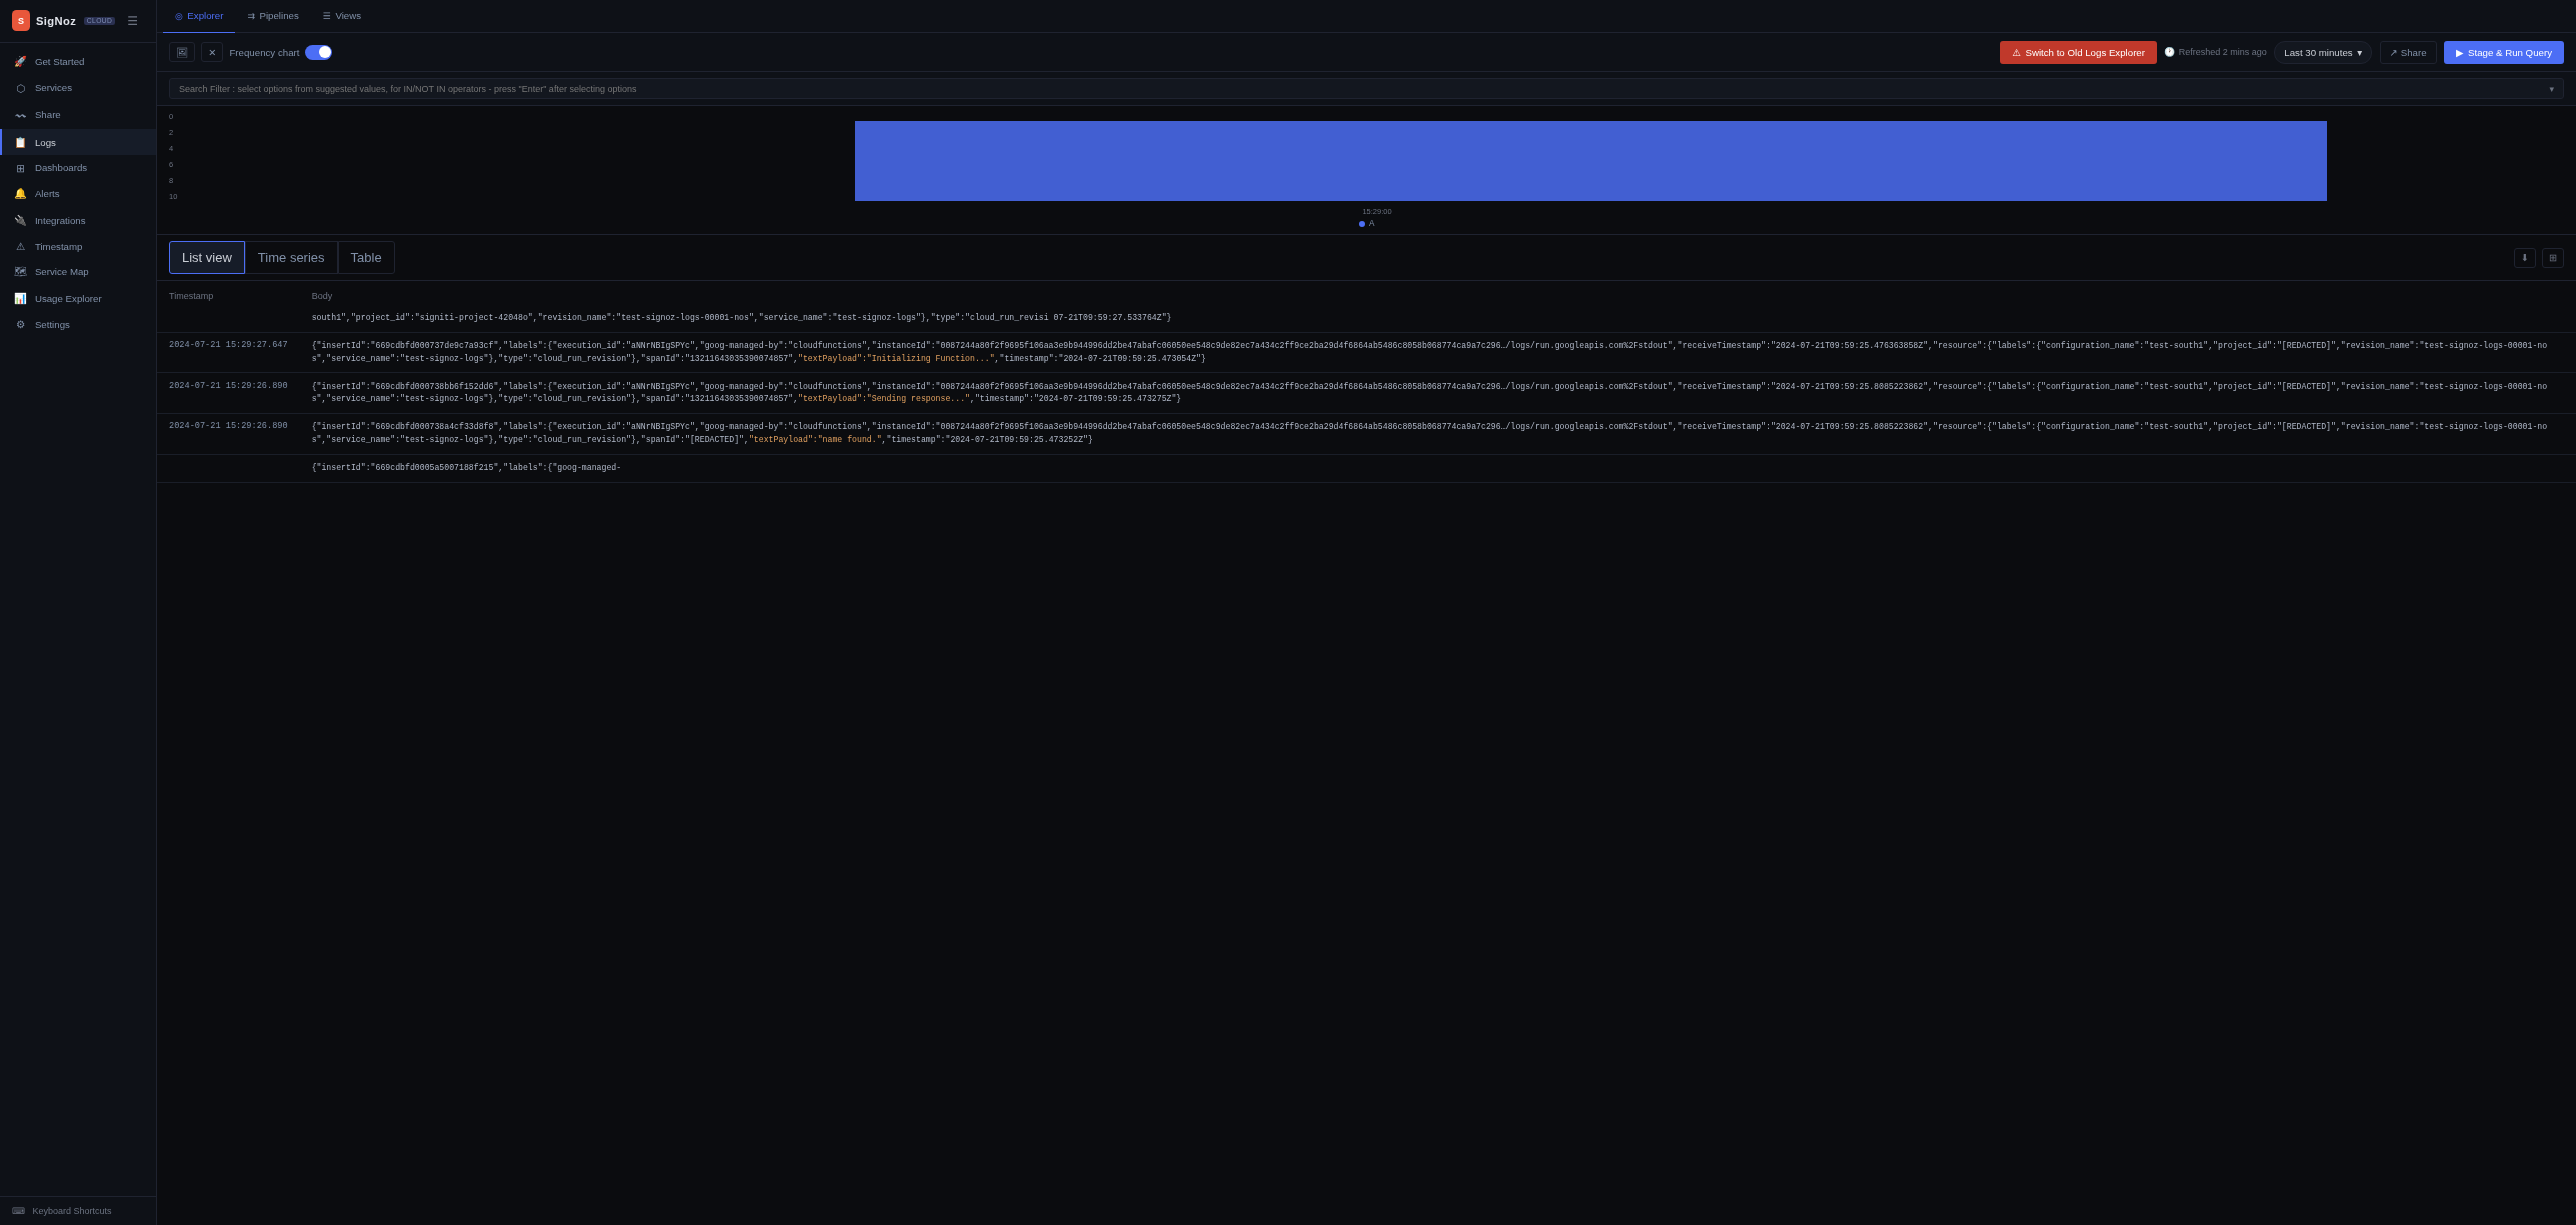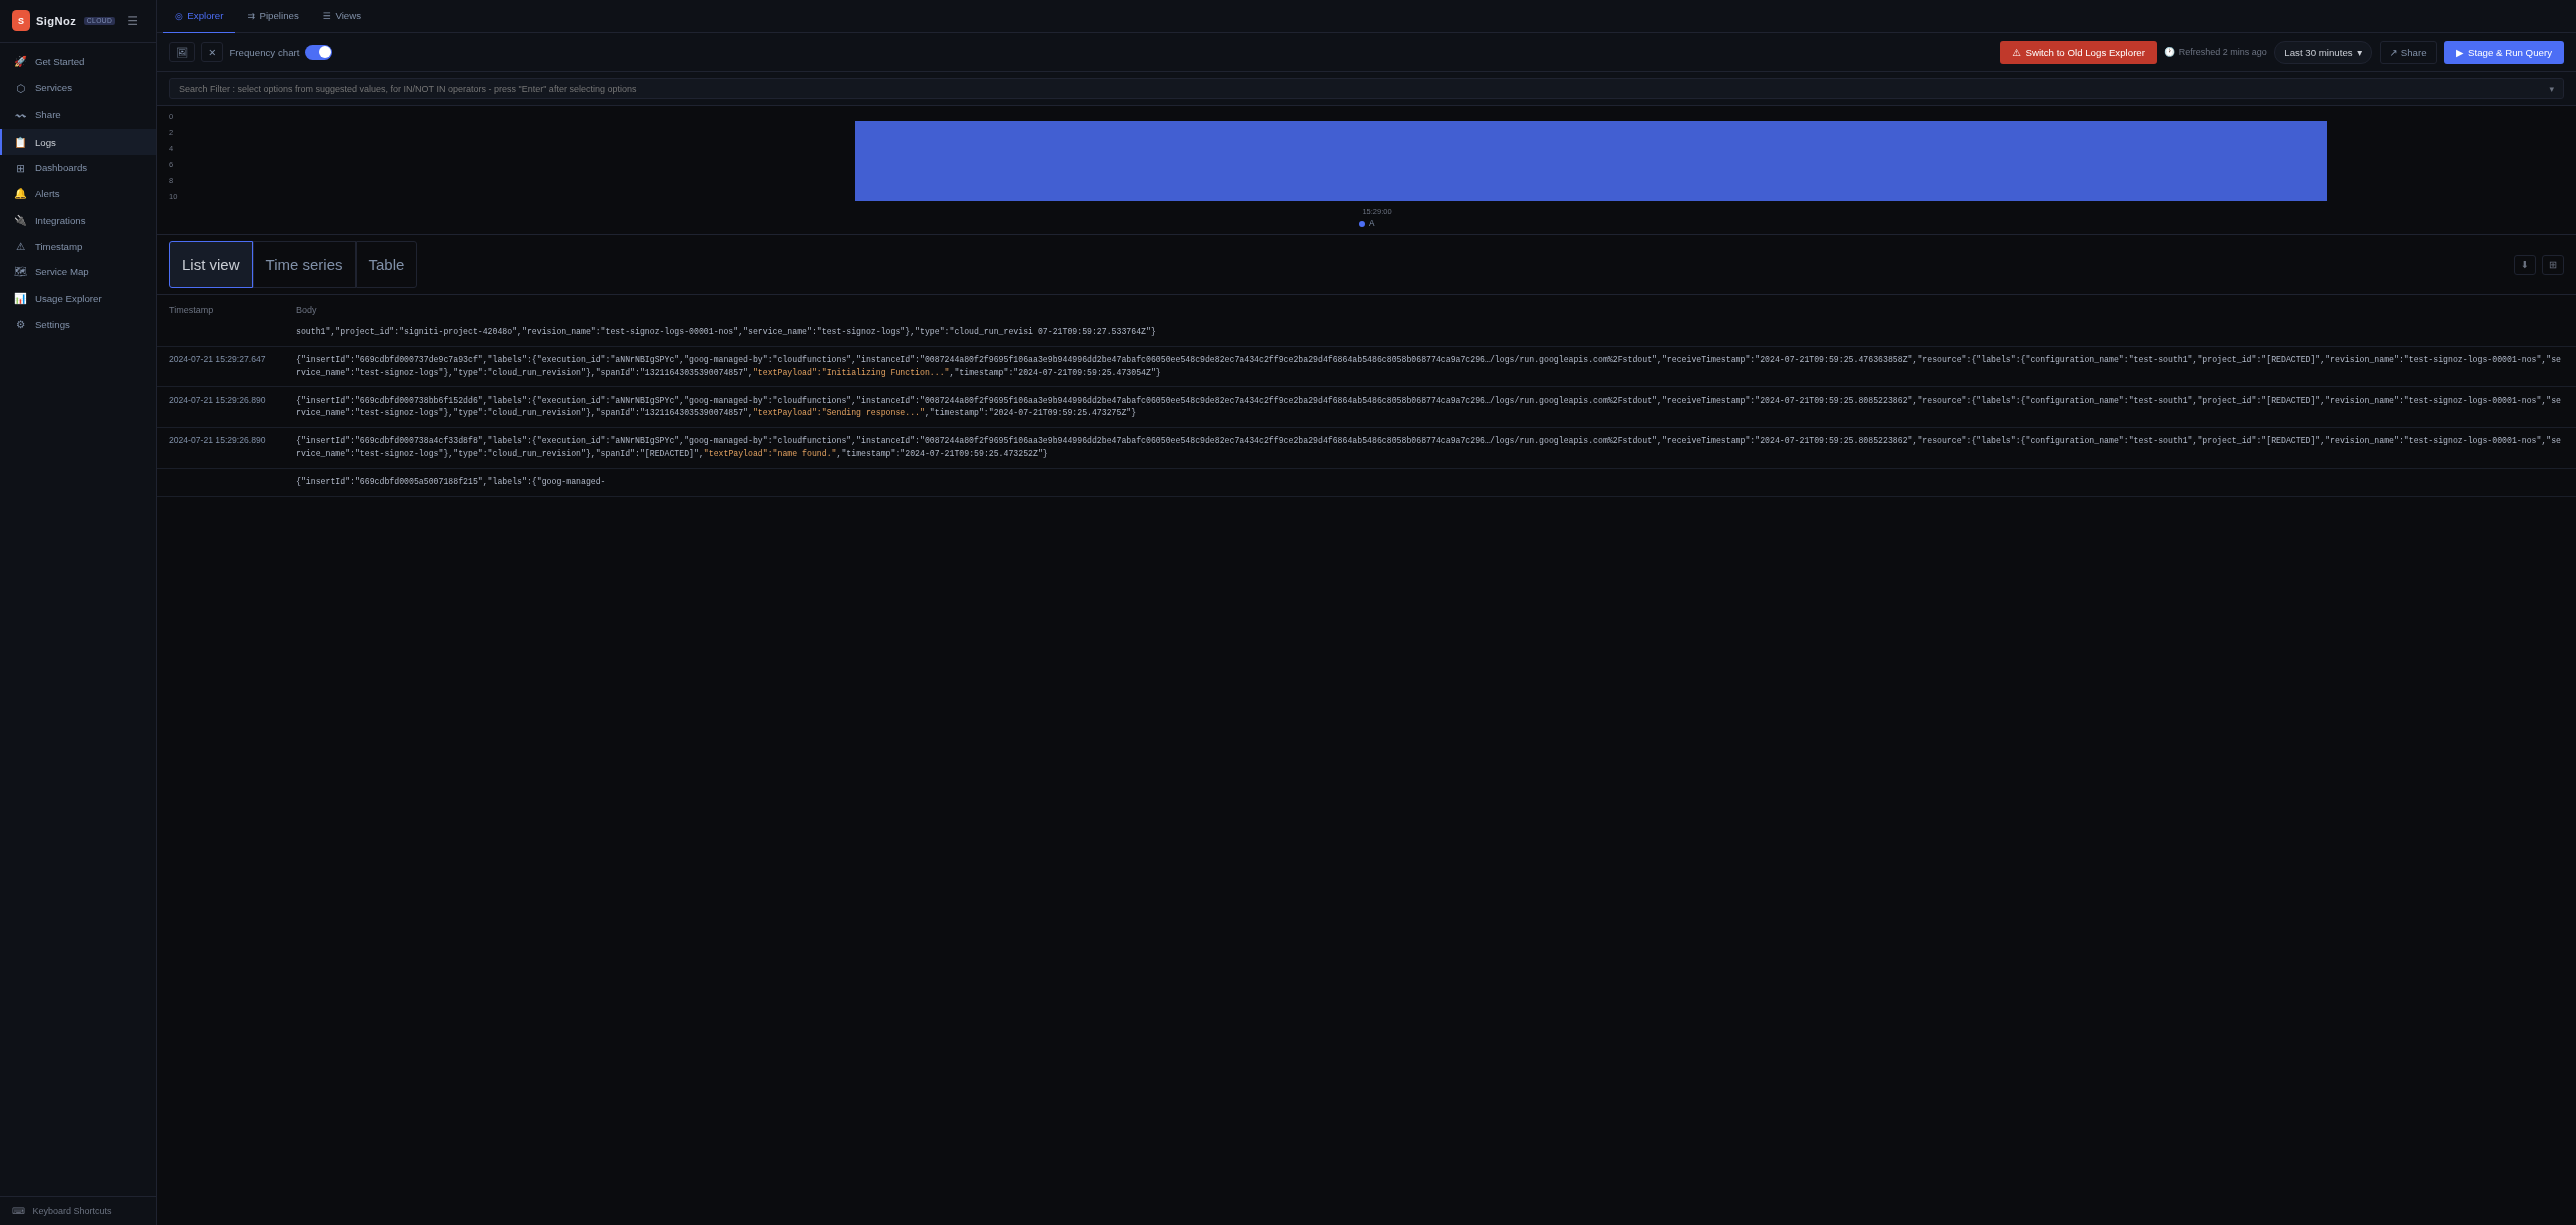--- a/index.html
+++ b/index.html
@@ -163,43 +163,43 @@
     }
     .legend-dot { width: 6px; height: 6px; border-radius: 50%; background: #4c6ef5; }
 
     
     .list-controls {
       display: flex; align-items: center; justify-content: space-between;
       padding: 6px 12px; border-bottom: 0.7px solid #1f2330; background: #0b0c0f;
     }
     .view-tabs { display: flex; gap: 0; }
     .view-tab {
-      padding: 14px 12px; border: 0.7px solid #1f2330; cursor: pointer;
-      color: #8090a8; font-size: 15px; background: #0b0c0f;
+      padding: 8px 12px; border: 0.7px solid #1f2330; cursor: pointer;
+      color: #8090a8; font-size: 13px; background: #0b0c0f;
     }
     .view-tab:first-child { border-radius: 3px 0 0 3px; }
     .view-tab:last-child { border-radius: 0 3px 3px 0; }
     .view-tab.active { background: #161c28; color: #c9cdd4; border-color: #4c6ef5; }
     .list-actions { display: flex; gap: 6px; }
     .list-action-btn {
       background: none; border: 0.7px solid #1f2330; color: #6b7280;
       padding: 3.7px 6px; border-radius: 3px; cursor: pointer; font-size: 9.7px;
     }
 
     
     .table-area { flex: 1; overflow-y: auto; }
     .log-table { width: 100%; border-collapse: collapse; }
     .log-table th {
       text-align: left; padding: 6px 12px; color: #6b7280; font-size: 9px;
       font-weight: 500; border-bottom: 0.7px solid #1f2330;
       background: #0b0c0f; position: sticky; top: 4px; z-index: 10;
     }
     .log-row { border-bottom: 0.7px solid #1a1e28; }
     .log-cell { padding: 7.5px 12px; vertical-align: top; font-size: 8.6px; }
-    .timestamp-cell { color: #8090a8; white-space: nowrap; min-width: 127px; }
+    .timestamp-cell { color: #8090a8; white-space: nowrap; min-width: 127px; font-family: Liberation Mono, monospace; }
     .body-cell {
       color: #b0b8c8; font-family: 'Courier New', monospace; font-size: 8.2px;
       word-break: break-all; max-width: 0; width: 100%;
       overflow: hidden; line-height: 1.5;
     }
     .body-highlight { color: #e0a060; }
 
     
     ::-webkit-scrollbar { width: 4.5px; height: 4.5px; }
     ::-webkit-scrollbar-track { background: #0b0c0f; }

